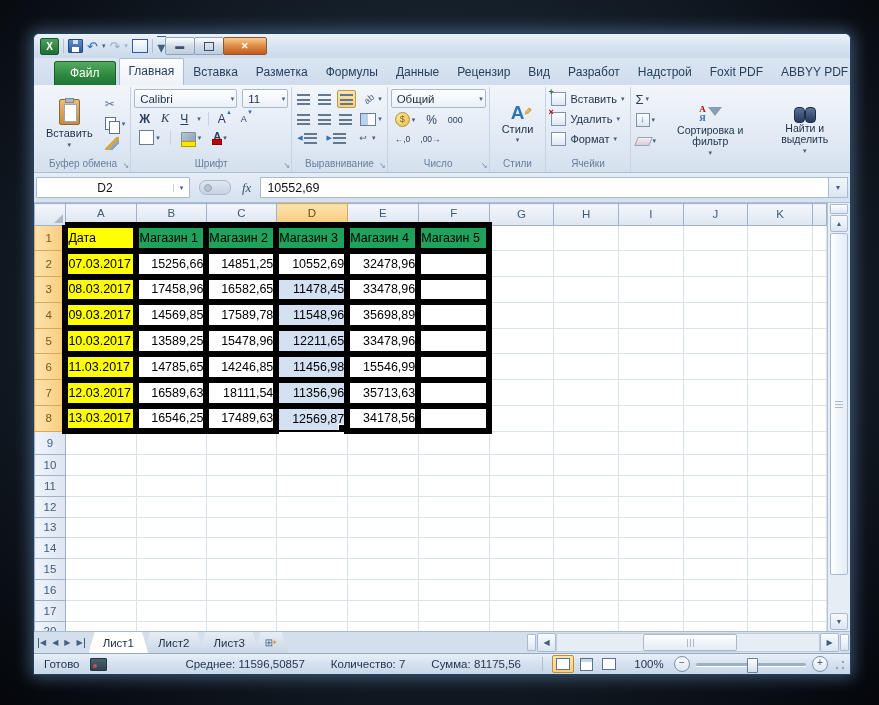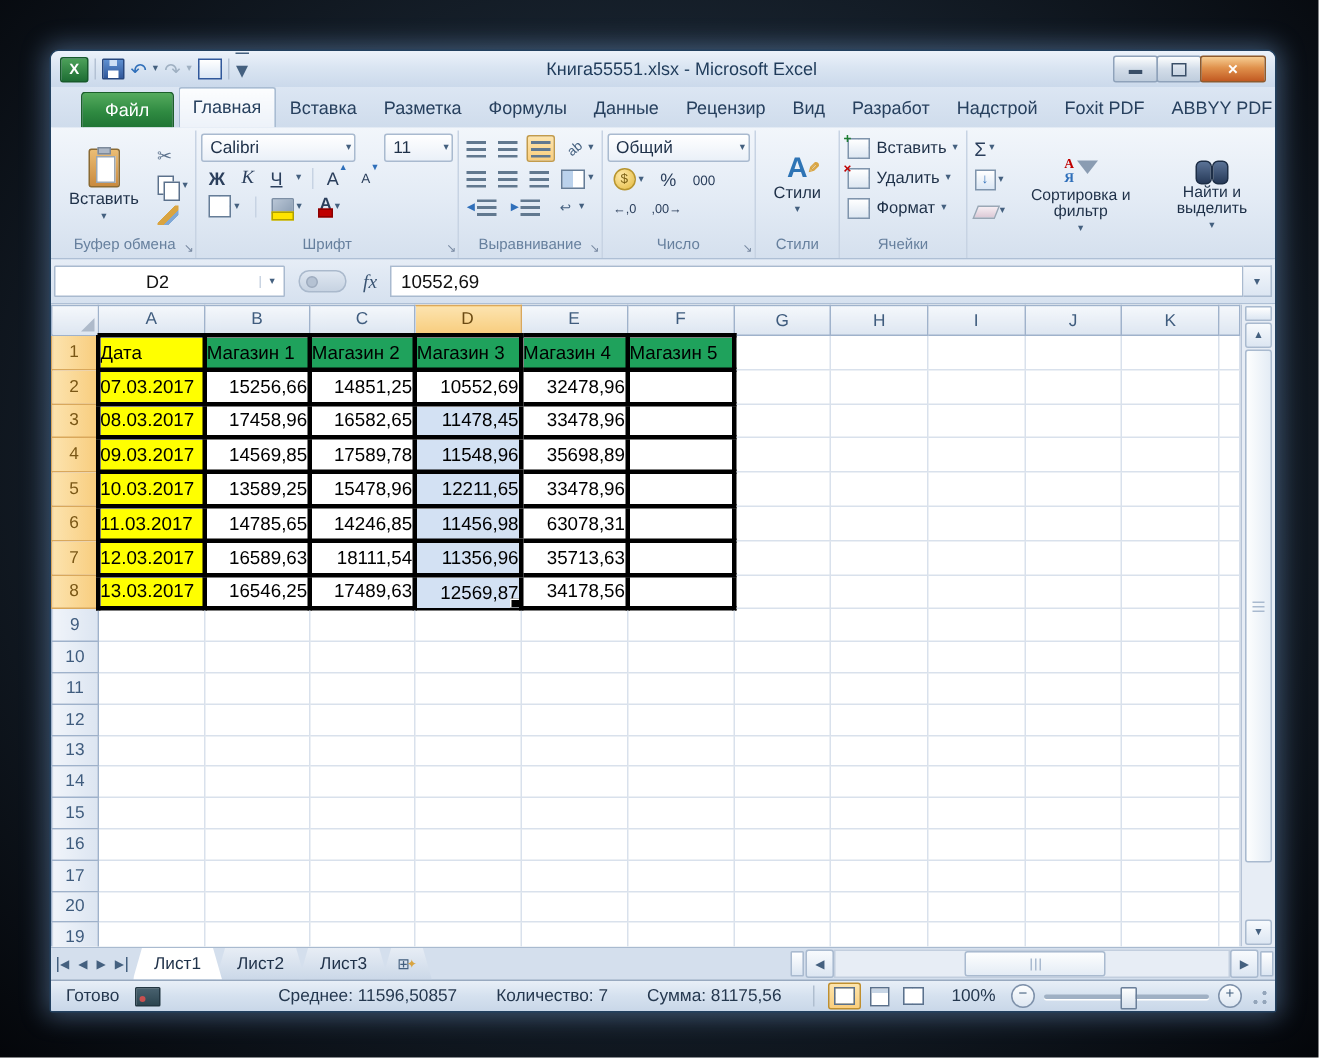--- a/index.html
+++ b/index.html
@@ -144,21 +144,21 @@
   #grid td{height:19.8px;font-size:12.5px;color:#000}
   .ch{height:18px;font-size:11.5px;color:#3F5C7E;text-align:center;
       background:linear-gradient(#F4F7FB,#DDE6F1);border:1px solid #9FB2CB}
   .ch.sel{background:linear-gradient(#FCE3AE,#F8CD7E);color:#6b4a12;border-color:#D9A85C;border-bottom:2px solid #E7952E}
   .corner{background:linear-gradient(#F4F7FB,#DDE6F1);border:1px solid #9FB2CB;position:relative}
   .corner::after{content:'';position:absolute;right:2px;bottom:2px;width:0;height:0;
                  border-left:9px solid transparent;border-bottom:9px solid #AEBACA}
   .rh{font-size:11.5px;color:#3F5C7E;text-align:center;background:linear-gradient(90deg,#F0F4FA,#DCE5F1);border:1px solid #9FB2CB}
   .rh.sel{background:linear-gradient(90deg,#FCE3AE,#F8CD7E);color:#7A5716;border-color:#D9A85C;border-right:2px solid #E7952E}
   .plain{border-right:1px solid #D9E1EC;border-bottom:1px solid #D9E1EC}
-  .tb{border:3px solid #000000}
+  .tb{border:6px solid #000000}
   .dhead{background:#FFFF00;text-align:left;padding:0 3px}
   .shead{background:#1FA25C;color:#fff;font-size:12px}
   .date{background:#FFFF00;text-align:left;padding:0 3px}
   .num{text-align:right;padding:0 4px}
   .selD{background:#D3E1F3;border-left:2px solid #000;border-right:2px solid #000}
   .selD.active{background:#fff}
   .atop{border-top:2px solid #000}
   .abot{border-bottom:2px solid #000;position:relative}
   .abot::after{content:'';position:absolute;right:-1px;bottom:-1px;width:5px;height:5px;background:#000;border:1px solid #fff}
   .vscroll{width:20px;flex:0 0 20px;background:#E7EDF5;border-left:1px solid #B6C3D6;display:flex;flex-direction:column;align-items:center;padding:1px}
@@ -230,21 +230,20 @@
       <span class="qsep"></span>
       <span class="q-save"></span>
       <span class="q-undo">↶</span>
         <span class="dd">▾</span>
       <span class="q-redo">↷</span>
         <span class="dd" style="color:#9fb0c2">▾</span>
       <span class="q-tbl"></span>
       <span class="qsep"></span>
       <span class="q-more"><i></i>▾</span>
     </div>
-    <div class="title">Книга55551.xlsx - Microsoft Excel</div>
     <div class="winbtns">
       <span class="wbtn">▬</span>
       <span class="wbtn">
           <span class="mxbox"></span>
         </span>
       <span class="wbtn close">✕</span>
     </div>
   </div>
 
   <div class="tabrow">
@@ -290,21 +289,21 @@
             </span>
         </div>
       </div>
       <div class="rg-label">Буфер обмена</div>
       <span class="dlg">↘</span>
     </div>
 
     <div class="rgroup">
       <div class="rg-body">
         <div class="col">
-          <div style="display:flex;gap:19px">
+          <div style="display:flex;gap:5px">
             <span class="combo" style="width:94px">
                 <span>Calibri</span>
                 <span class="dd">▾</span>
               </span>
             <span class="combo" style="width:37px">
                 <span>11</span>
                 <span class="dd">▾</span>
               </span>
           </div>
           <div style="display:flex;align-items:center;gap:7px;padding-left:3px">
@@ -606,21 +605,21 @@
               <td class="plain"></td>
               <td class="plain"></td>
               <td class="plain"></td>
             </tr>
             <tr>
               <th class="rh sel">6</th>
               <td class="tb date">11.03.2017</td>
               <td class="tb num">14785,65</td>
               <td class="tb num">14246,85</td>
               <td class="tb num selD">11456,98</td>
-              <td class="tb num">63078,31</td>
+              <td class="tb num">15546,99</td>
               <td class="tb num"></td>
               <td class="plain"></td>
               <td class="plain"></td>
               <td class="plain"></td>
               <td class="plain"></td>
               <td class="plain"></td>
               <td class="plain"></td>
             </tr>
             <tr>
               <th class="rh sel">7</th>

